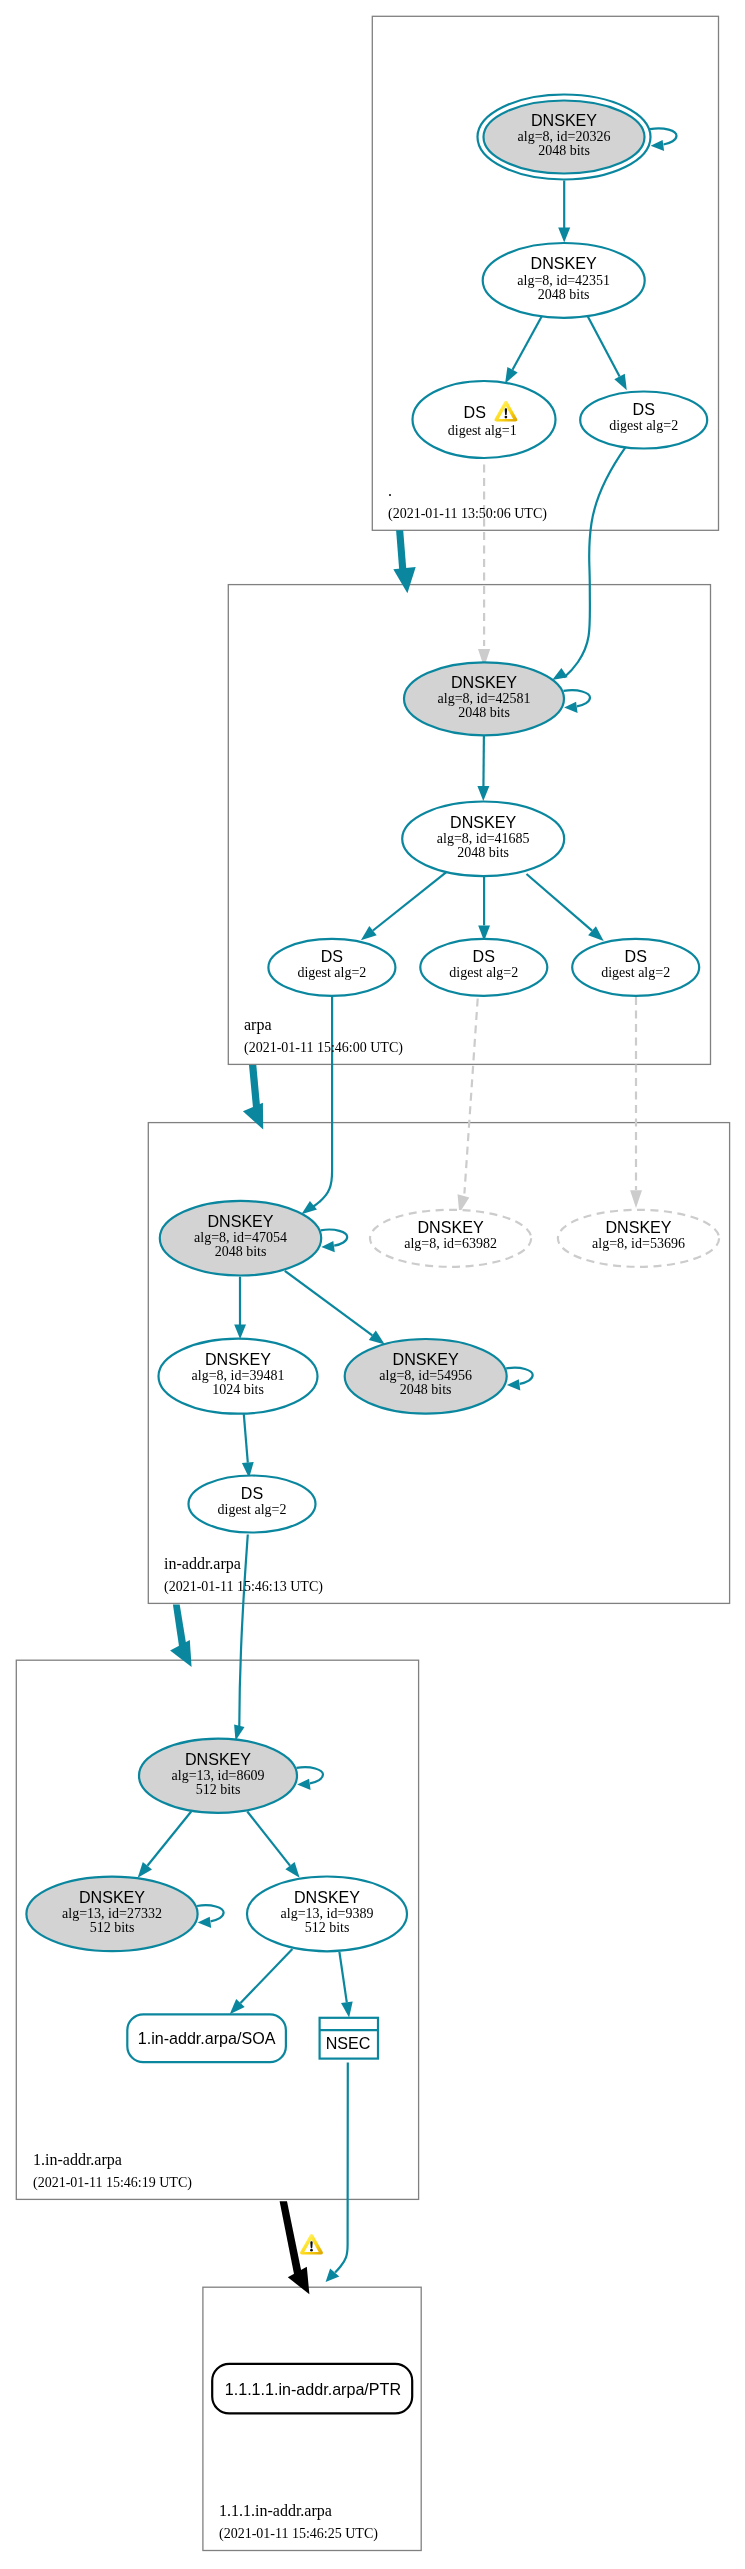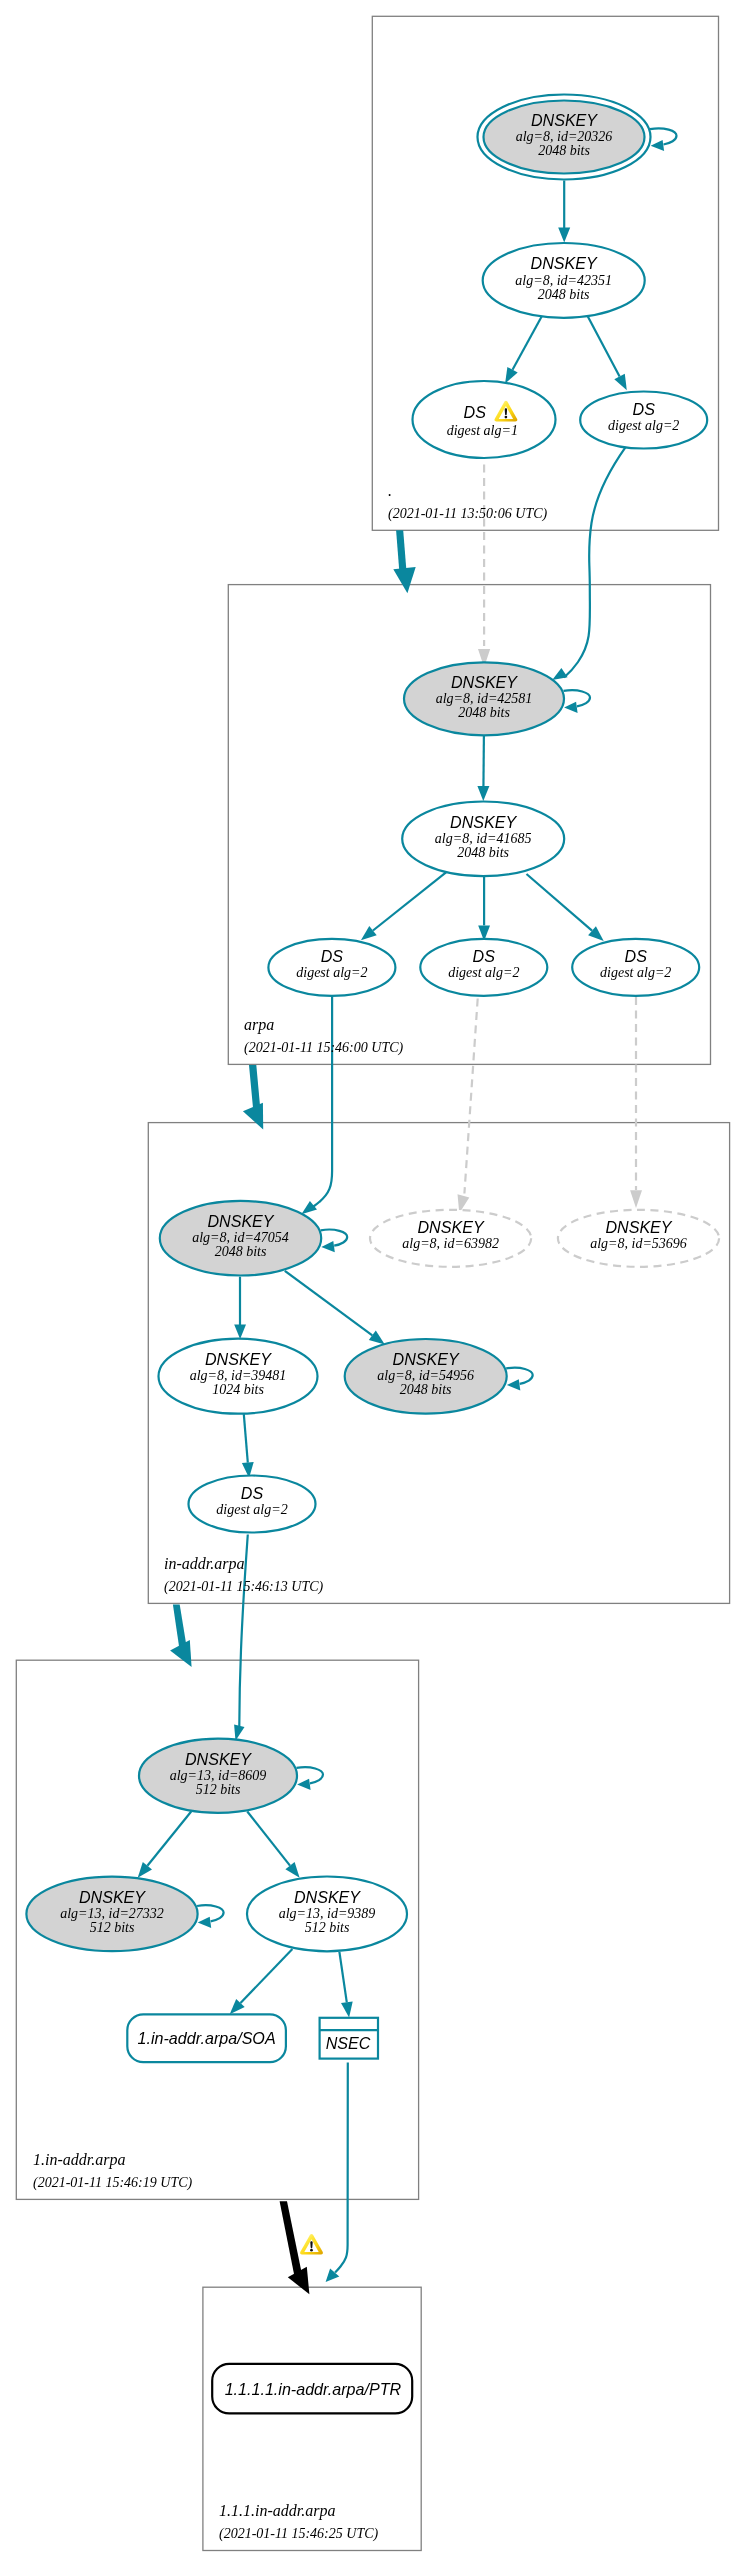--- a/index.html
+++ b/index.html
@@ -1,19 +1,19 @@
 <!DOCTYPE html>
 <html><head>
 <meta charset="utf-8">
 <title>DNSSEC authentication graph</title>
 <style>
   html, body { margin:0; padding:0; background:#ffffff; }
   body { width:745px; height:2569px; overflow:hidden;
          font-family:"Liberation Sans", sans-serif; }
-  #graph { position:relative; width:745px; height:2569px;font-style:italic; }
+  #graph { position:relative; width:745px; height:2569px; }
   svg { display:block; }
   text { white-space:pre; }
   .hd  { font-family:"Liberation Sans", sans-serif; font-size:16.1px; fill:#000000; }
   .sub { font-family:"Liberation Serif", serif; font-size:14px; fill:#000000; }
   .zl  { font-family:"Liberation Serif", serif; font-size:16px; fill:#000000; }
   .zt  { font-family:"Liberation Serif", serif; font-size:14px; fill:#000000; }
   .cluster { fill:none; stroke:#808080; stroke-width:1.3px; }
   .sec   { stroke:#0a879e; stroke-width:2.2px; fill:none; }
   .secf  { fill:#0a879e; stroke:none; }
   .ins   { stroke:#cccccc; stroke-width:2.2px; fill:none; }

